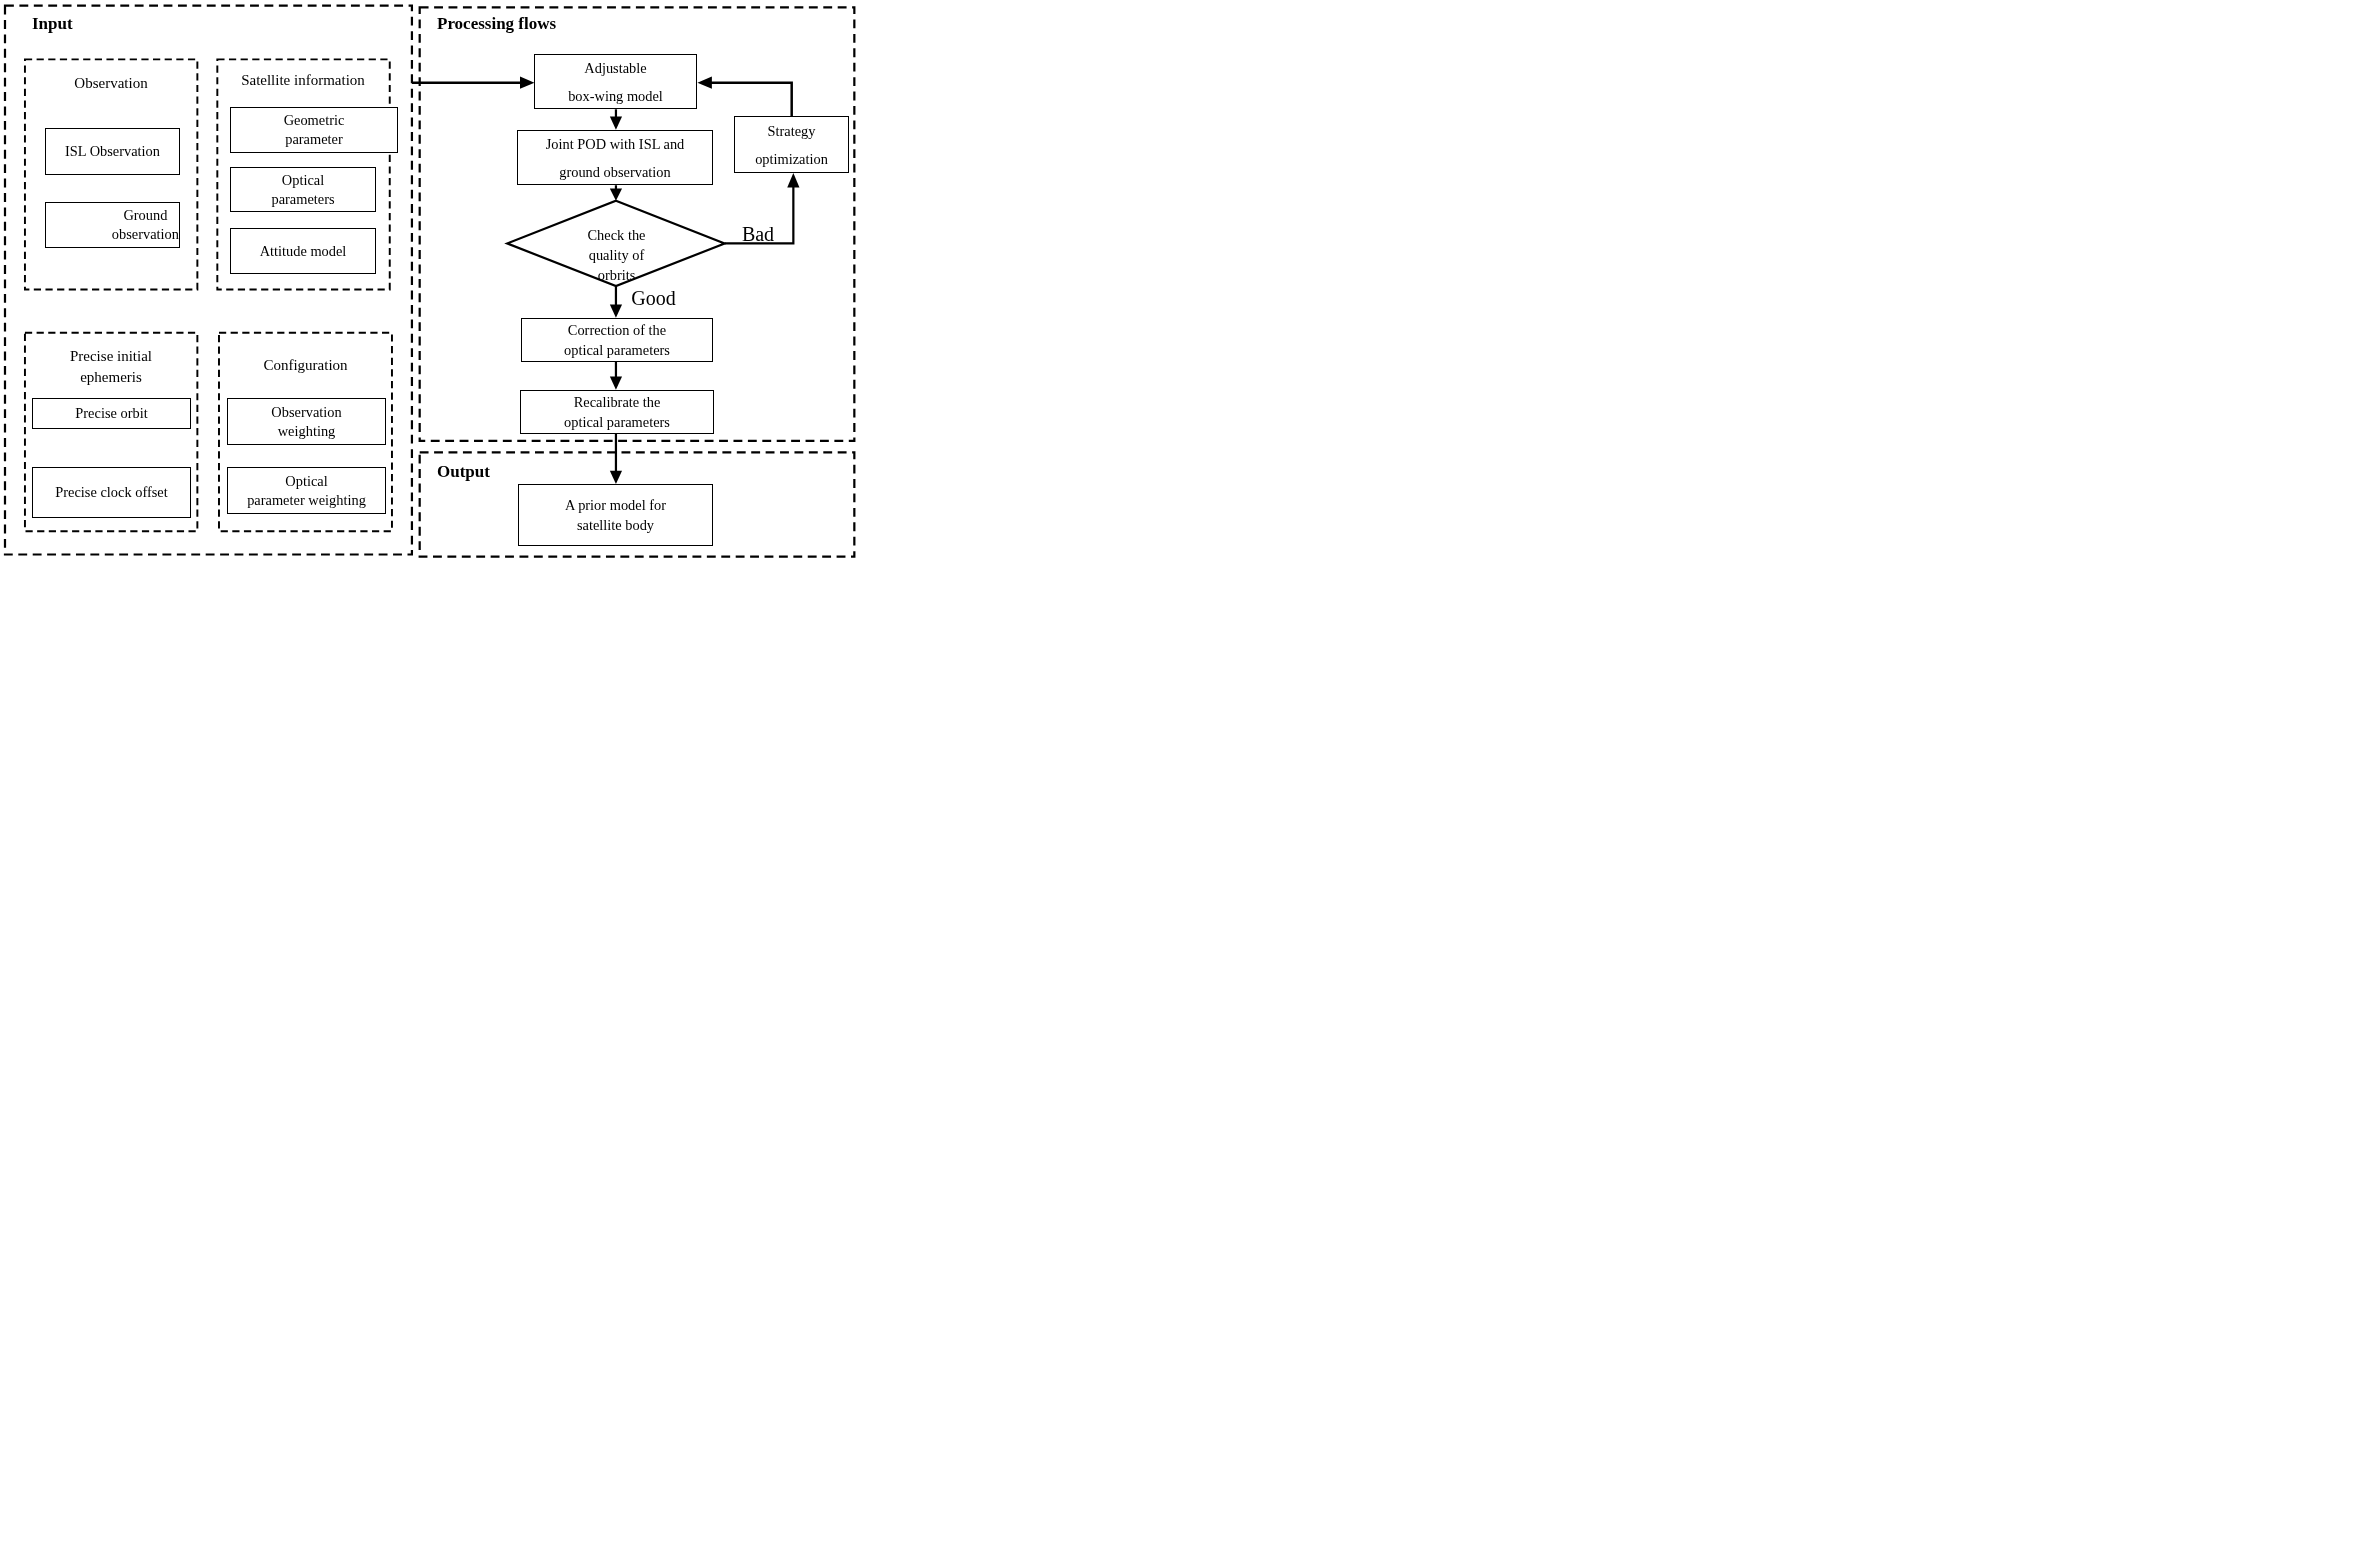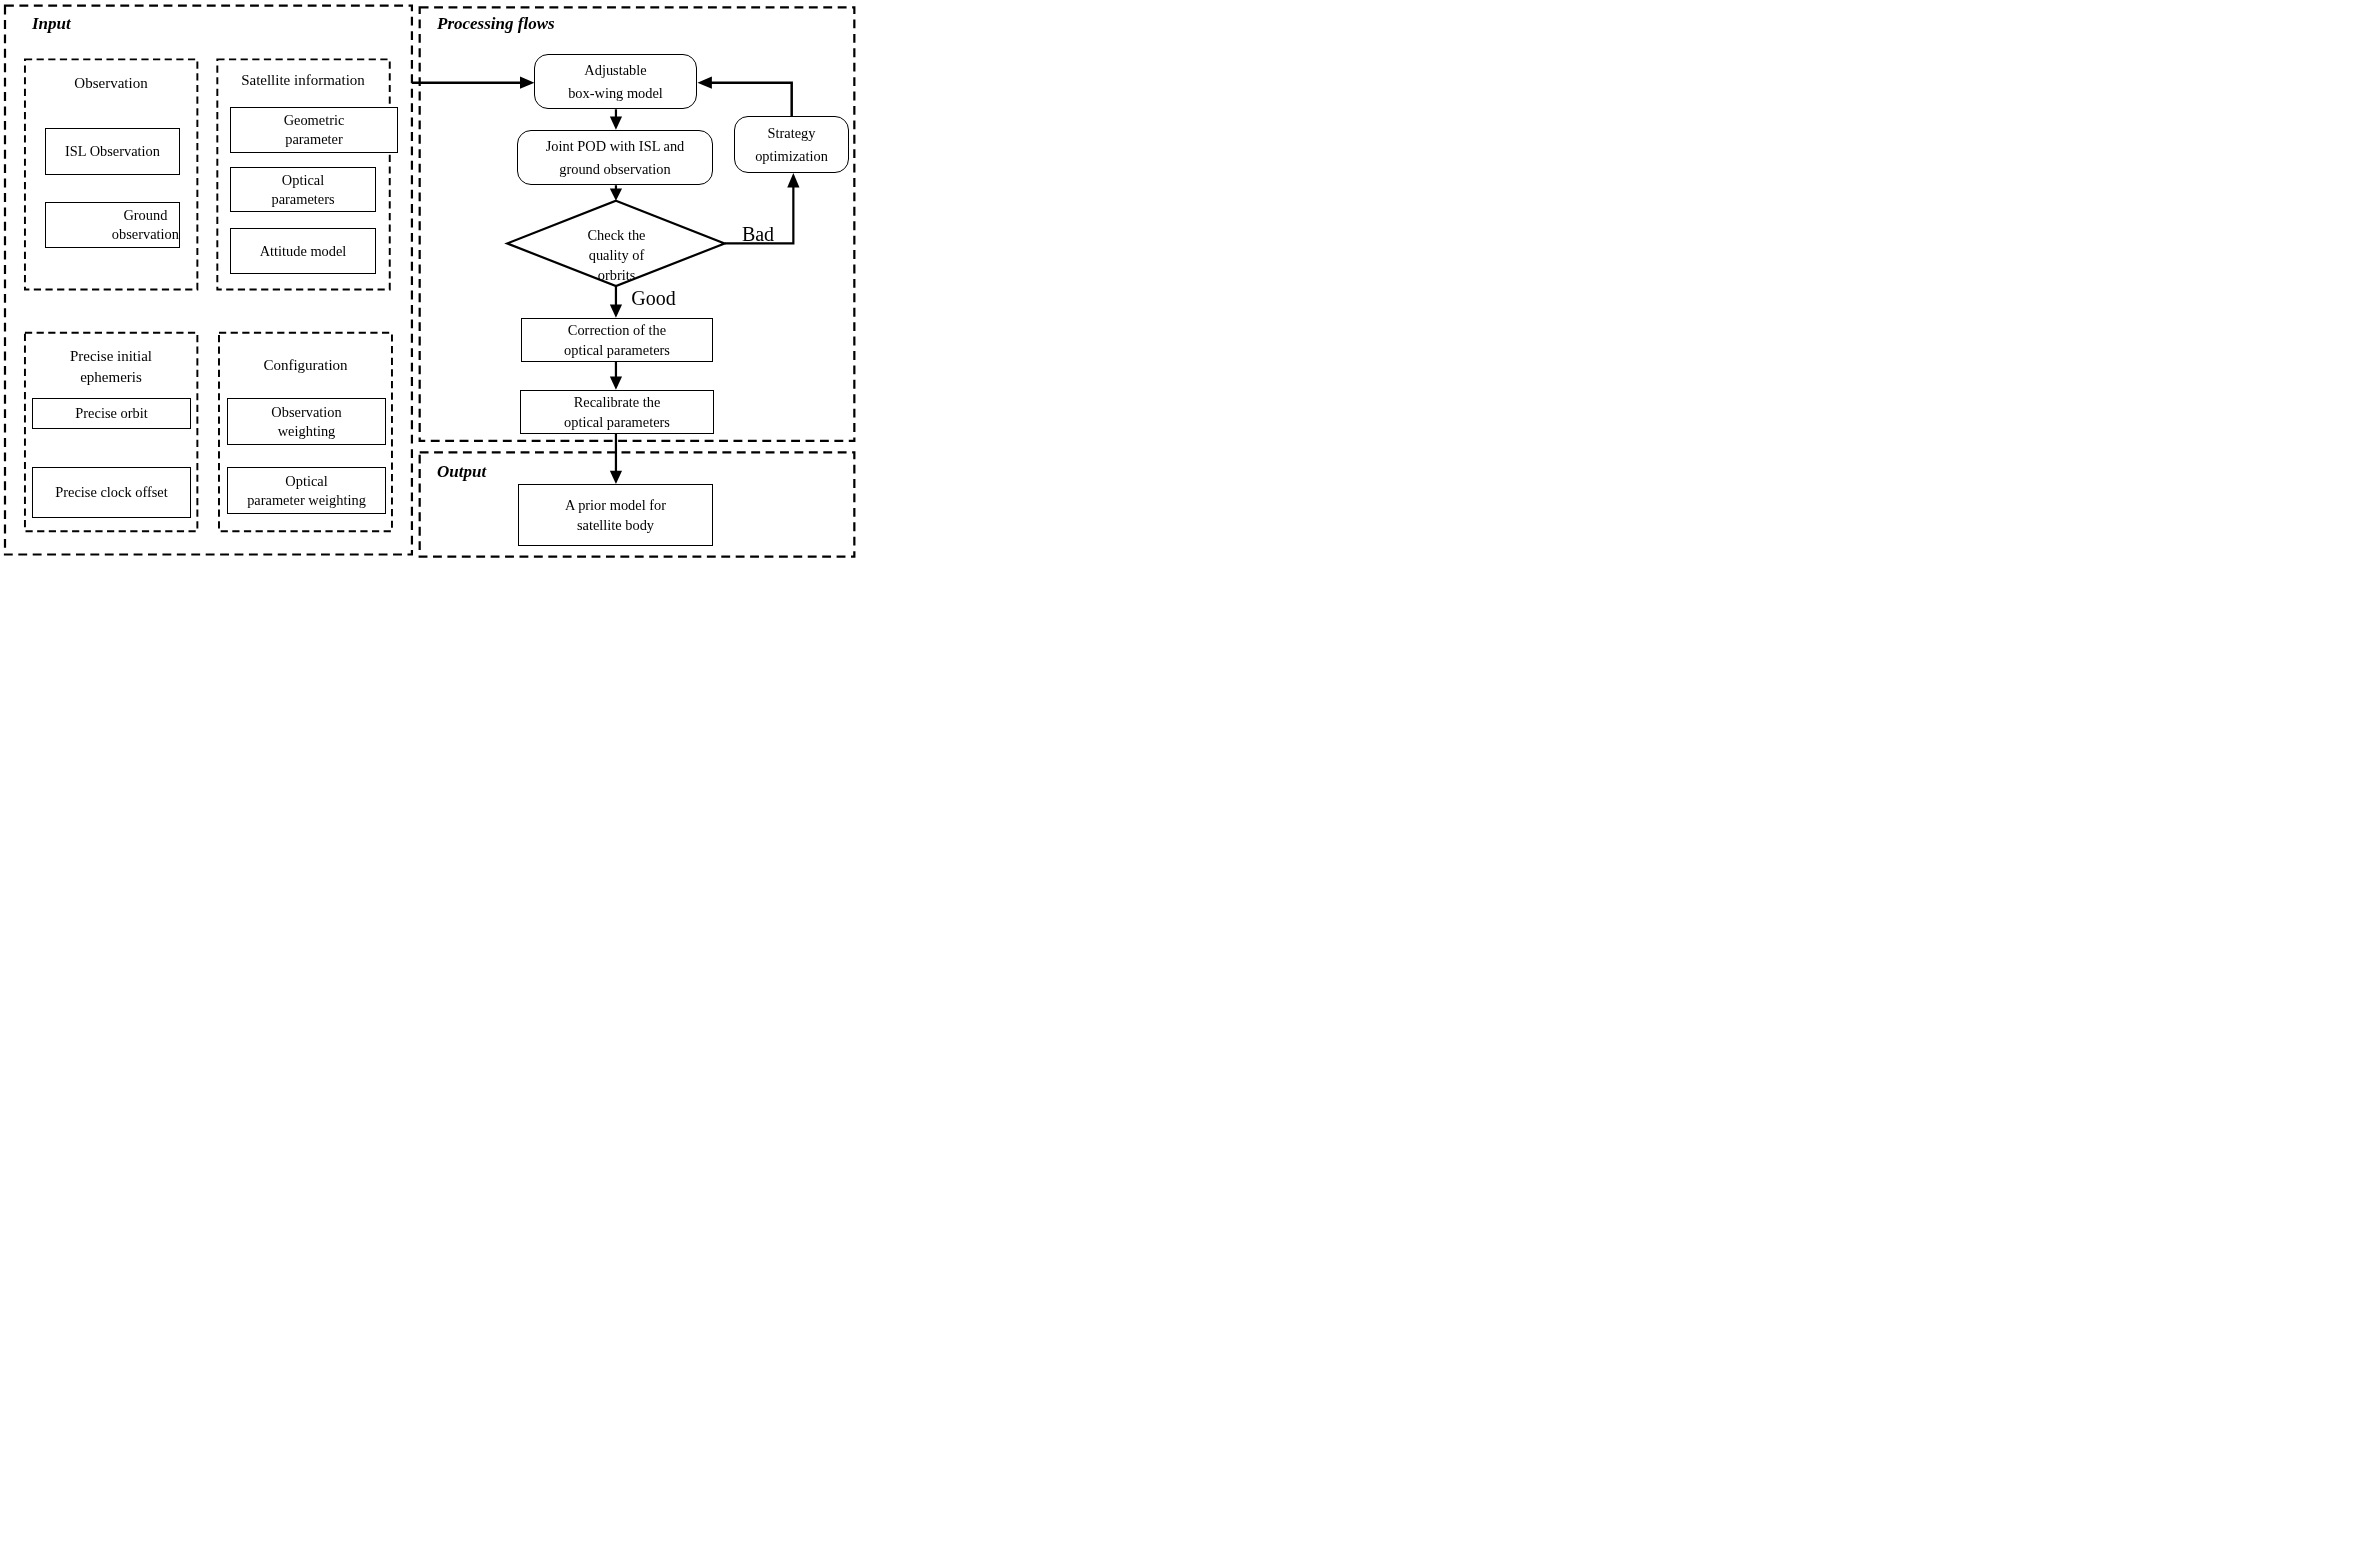--- a/index.html
+++ b/index.html
@@ -12,38 +12,37 @@
     color: #000;
     overflow: hidden;
   }
   .overlay-svg { position: absolute; left: 0; top: 0; width: 856px; height: 559px; }
   .abs { position: absolute; box-sizing: border-box; }
   .section-title {
     font-weight: 700;
     font-size: 17px;
     line-height: 1.1;
     white-space: nowrap;
-    font-style: italic;
   }
   .group-title {
     font-size: 15px;
     line-height: 21px;
     text-align: center;
   }
   .node-box {
     border: 1.1px solid #000;
     background: #ffffff;
     display: flex;
     align-items: center;
     justify-content: center;
     text-align: center;
     font-size: 14.4px;
     line-height: 19px;
   }
-  .flow-box { line-height: 23px; border-radius: 14px; }
+  .flow-box { line-height: 28px; }
   .flow-box-sm { line-height: 20px; }
   .diamond-text {
     display: flex;
     align-items: center;
     justify-content: center;
     text-align: center;
     font-size: 14.4px;
     line-height: 20px;
     margin-top: 12px;
   }

